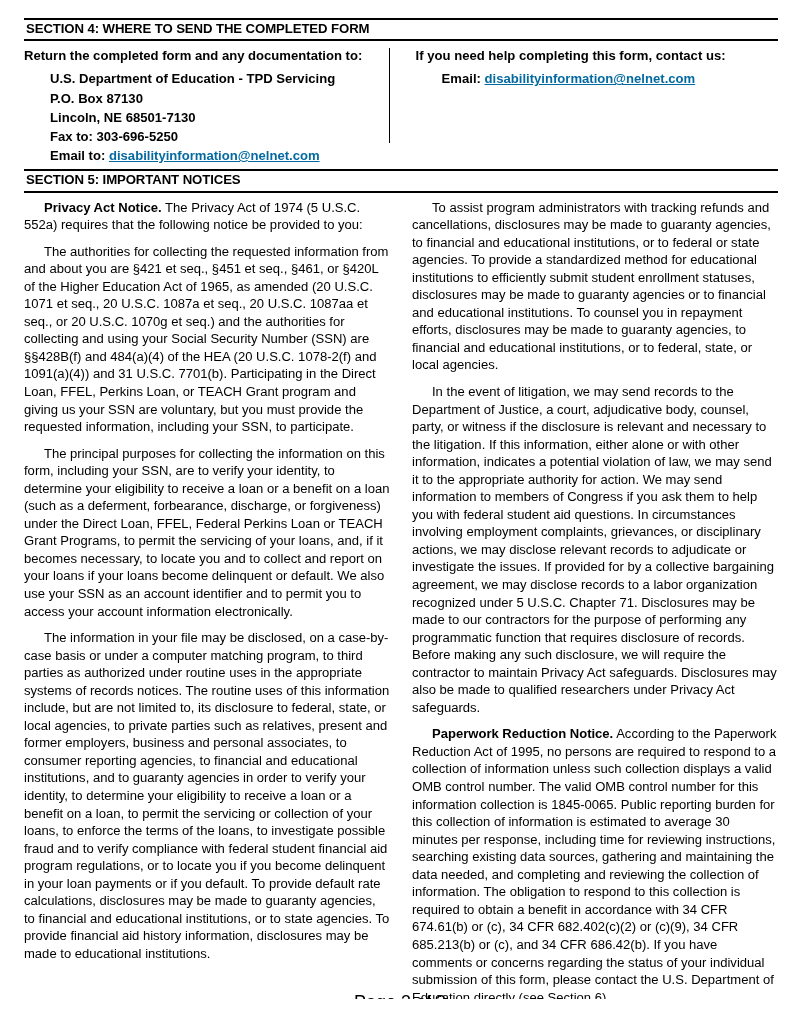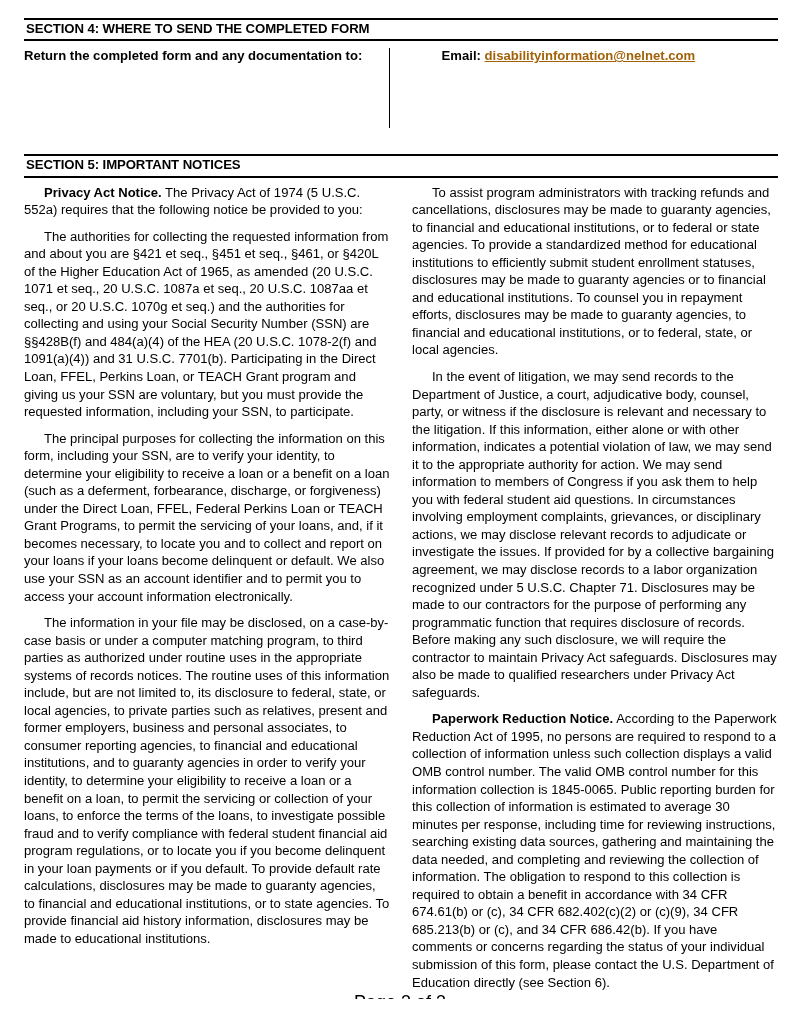--- a/index.html
+++ b/index.html
@@ -64,21 +64,21 @@
     margin: 2px 0 22px 0;
     align-self: stretch;
     flex: 0 0 auto;
   }
 
   .contact-lead { margin: 0 0 4px 0; }
   .contact-detail { margin: 0; padding-left: 26px; }
   .contact-detail .ln { display: block; white-space: nowrap; }
 
   a.doclink {
-    color: #a16207;
+    color: #0369a1;
     text-decoration: underline;
   }
 
   
   .notices {
     display: flex;
     padding-top: 6px;
     column-gap: 22px;
   }
   .notice-col {
@@ -109,25 +109,33 @@
 <body>
 
 <div class="page">
 
   <div class="section-head">SECTION 4: WHERE TO SEND THE COMPLETED FORM</div>
 
   <div class="contact-wrap">
 
     <div class="contact-col left">
       <p class="contact-lead">Return the completed form and any documentation to:</p>
+      <div class="contact-detail">
+        <span class="ln">U.S. Department of Education - TPD Servicing</span>
+        <span class="ln">P.O. Box 87130</span>
+        <span class="ln">Lincoln, NE 68501-7130</span>
+        <span class="ln">Fax to: 303-696-5250</span>
+        <span class="ln"><span>Email to: </span><a class="doclink" href="#">disabilityinformation@nelnet.com</a></span>
+      </div>
     </div>
 
     <div class="col-divider"></div>
 
     <div class="contact-col right">
+      <p class="contact-lead">If you need help completing this form, contact us:</p>
       <div class="contact-detail">
         <span class="ln"><span>Email: </span><a class="doclink" href="#">disabilityinformation@nelnet.com</a></span>
       </div>
     </div>
 
   </div>
 
   <div class="section-head sec5">SECTION 5: IMPORTANT NOTICES</div>
 
   <div class="notices">

